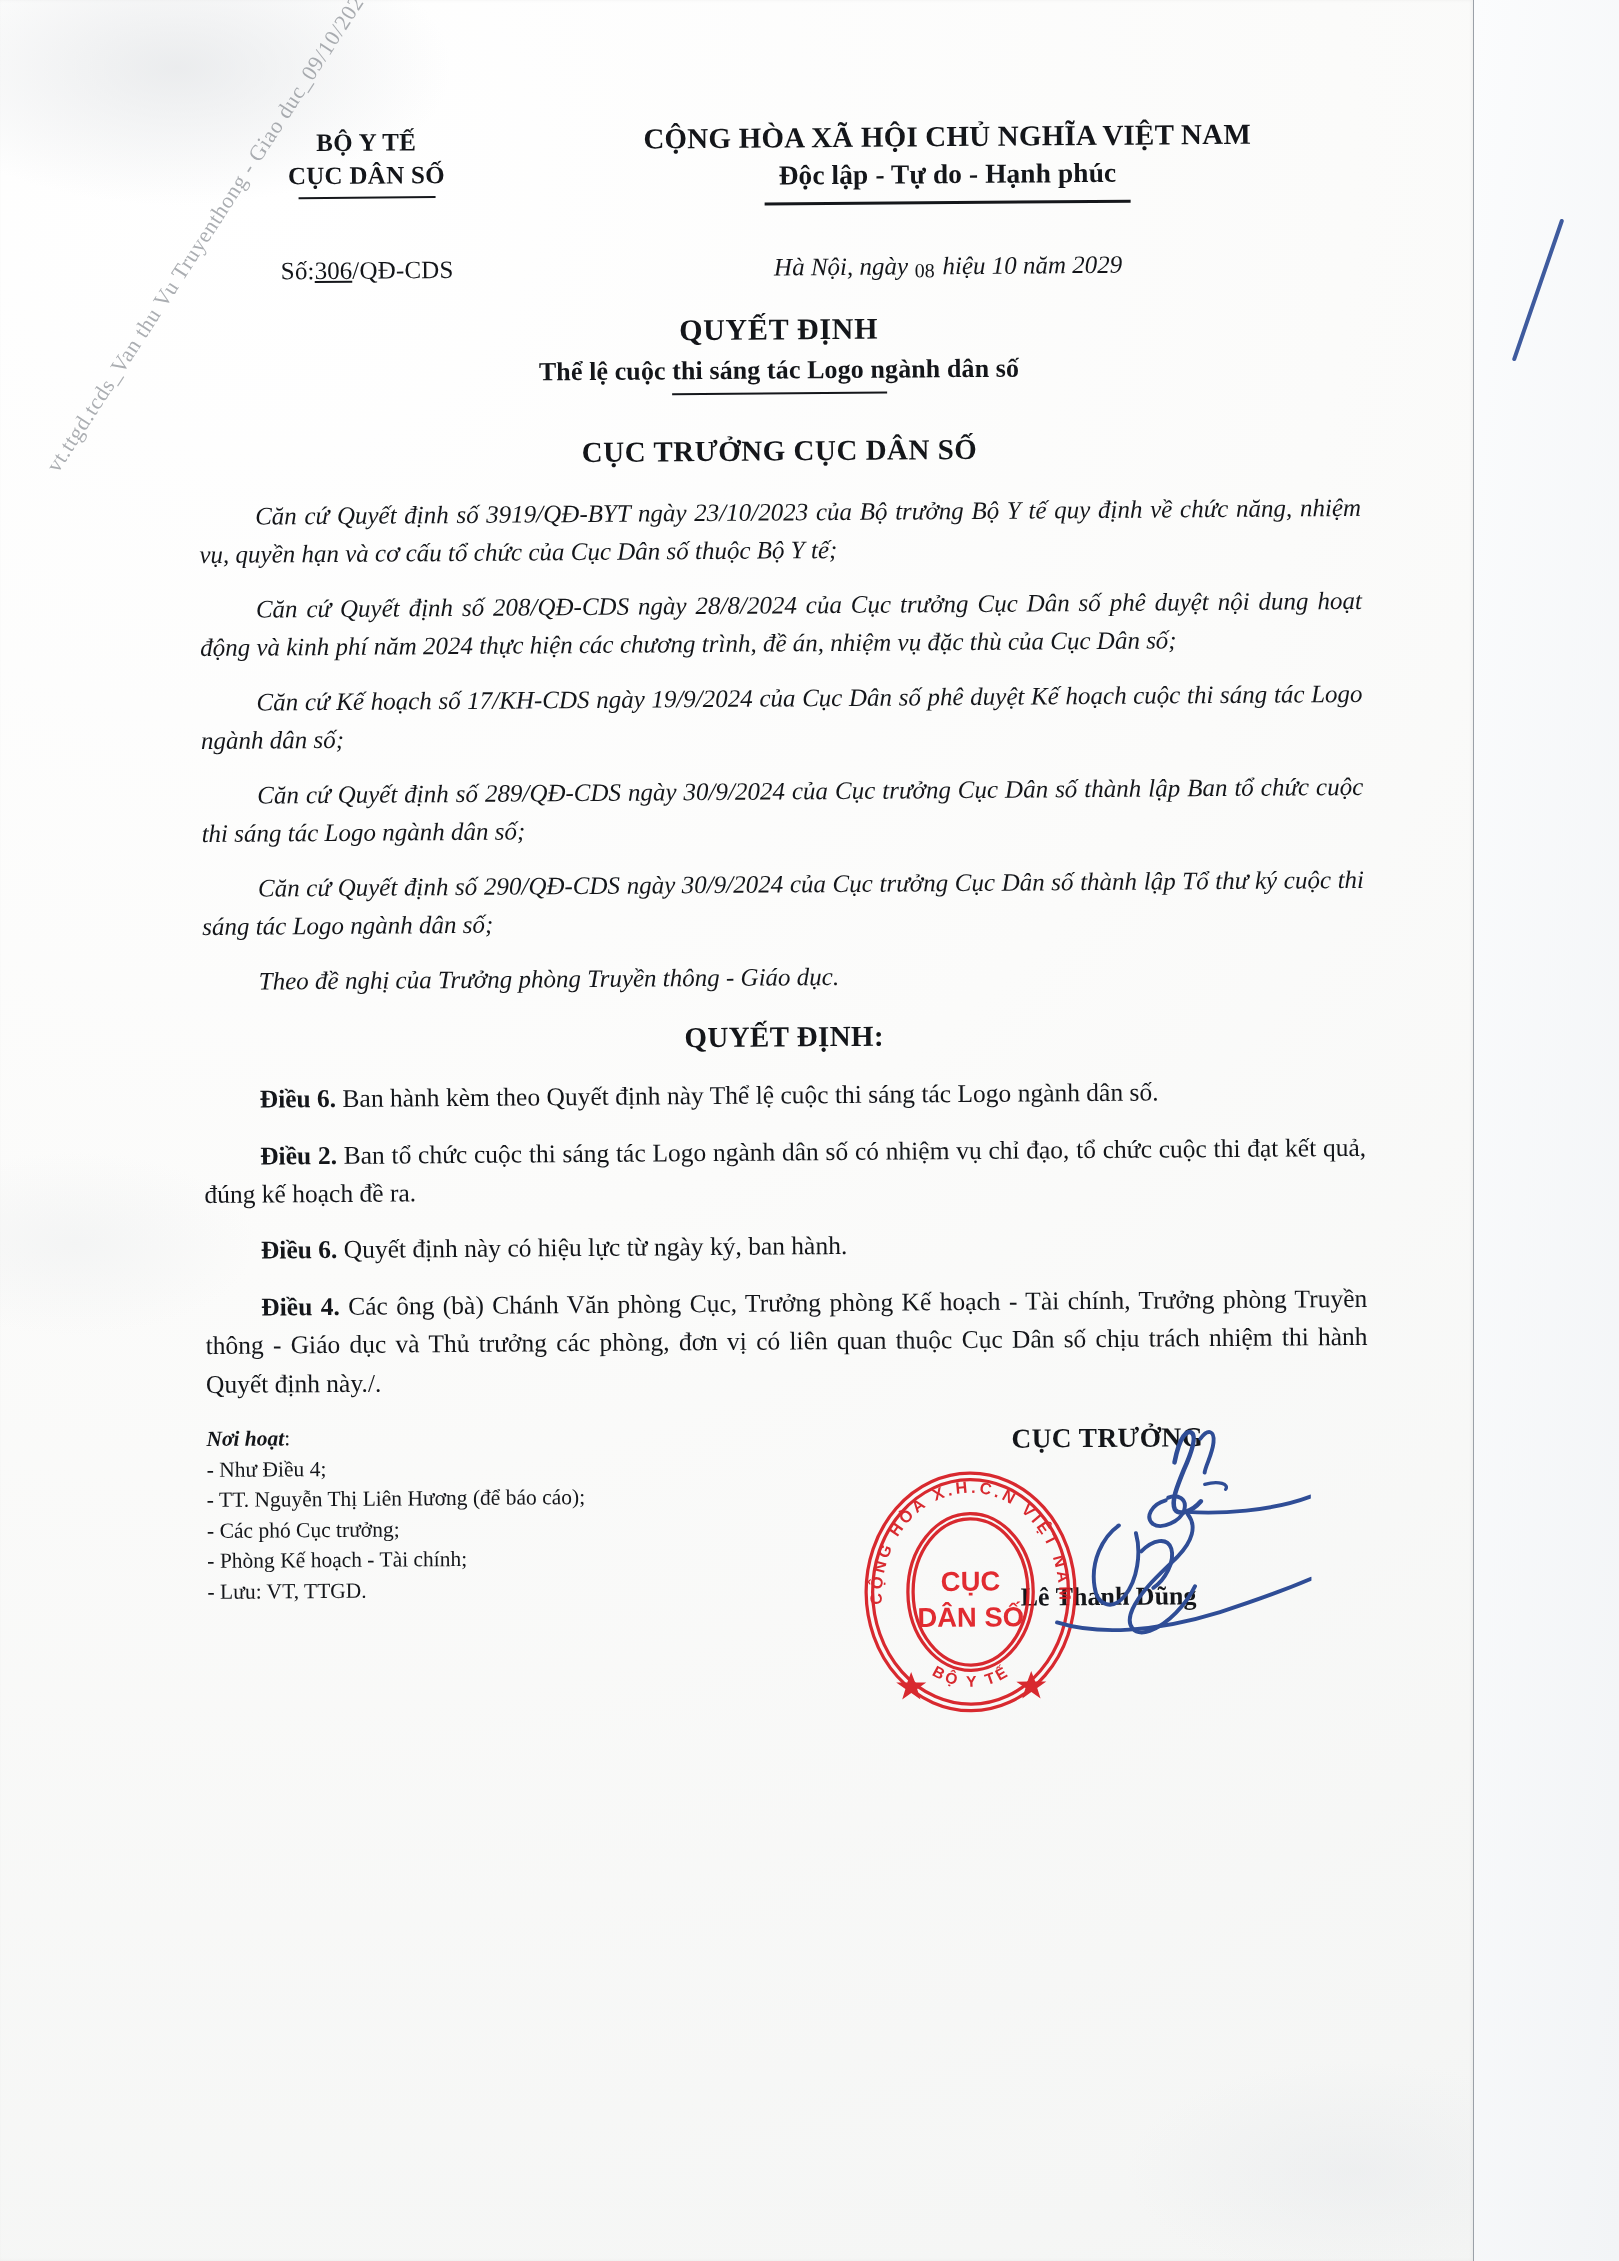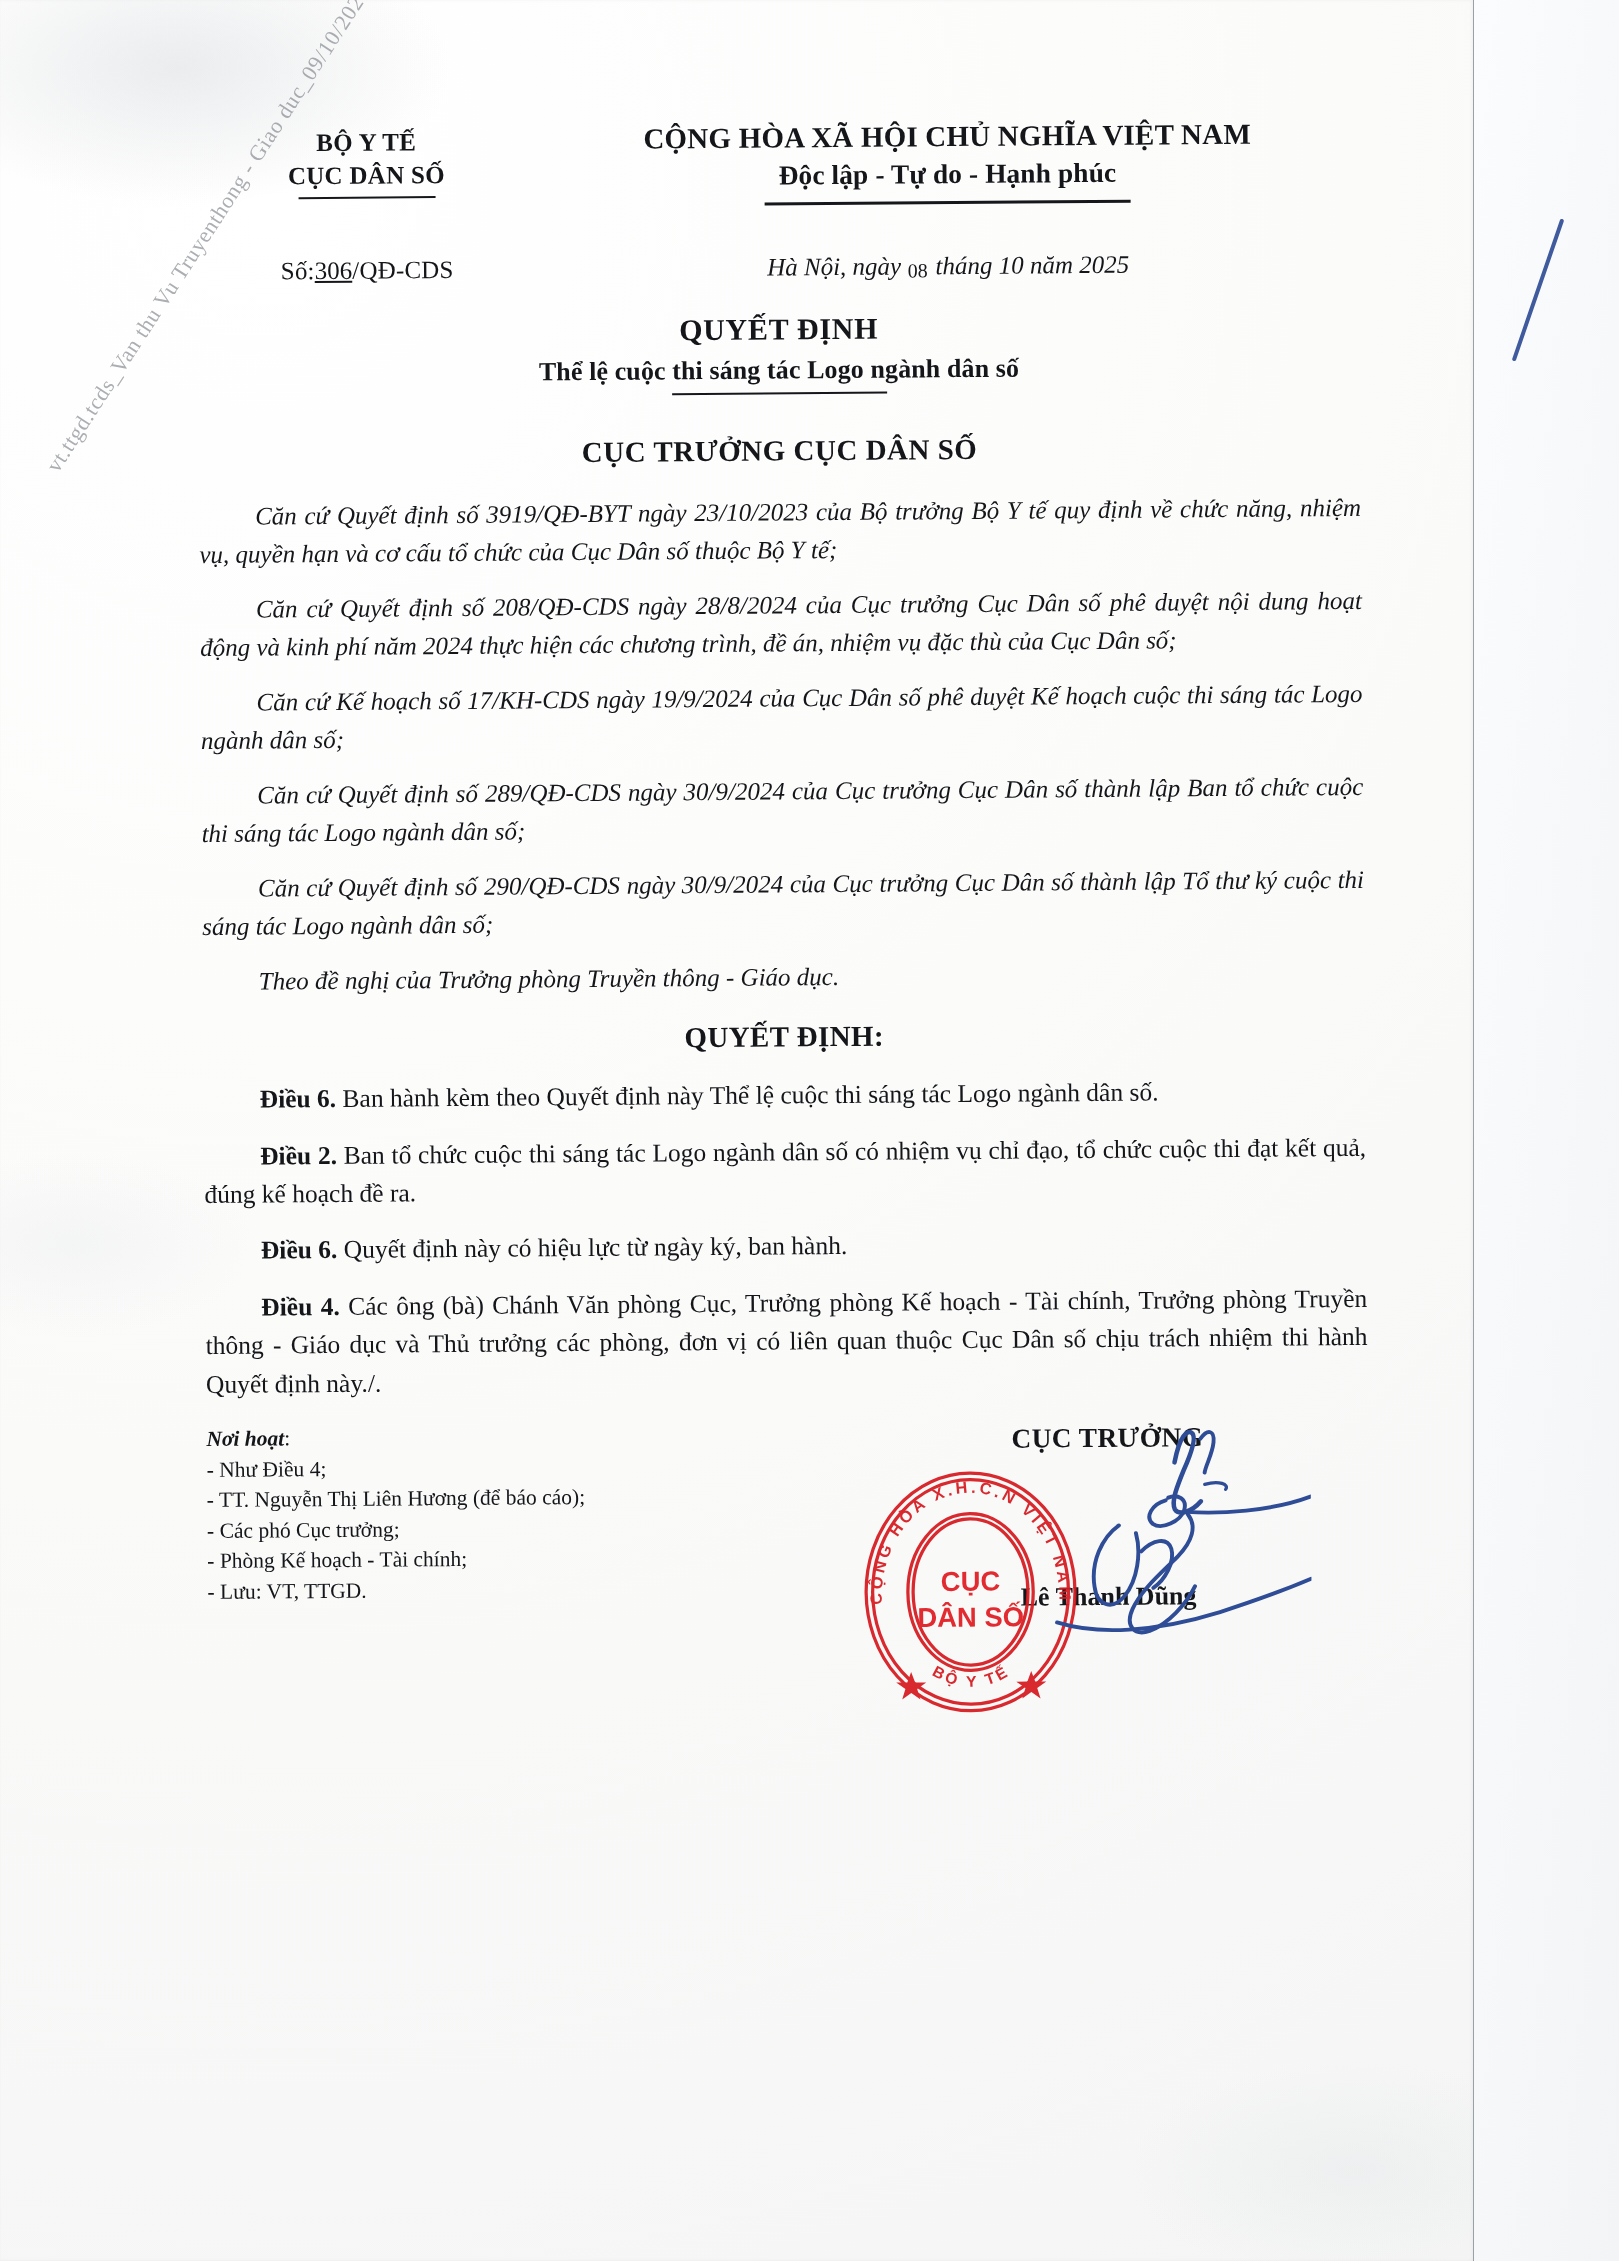--- a/index.html
+++ b/index.html
@@ -311,24 +311,24 @@
           <div class="nation-line2">Độc lập - Tự do - Hạnh phúc</div>
           <div class="rule-long"></div>
         </div>
       </div>
 
       <div class="numdate-row">
         <div class="doc-number">
           <span>Số:</span><span class="num-val">306</span><span>/QĐ-CDS</span>
         </div>
         <div class="doc-date">
-          <span>Hà Nội, ngày</span><span class="day-stamp">08</span><span>tháng</span>
+          <span>Hà Nội, ngày</span><span class="day-stamp">08</span><span>hiệu</span>
           <span>10</span>
           <span>năm</span>
-          <span>2025</span>
+          <span>2029</span>
         </div>
       </div>
 
       <div class="title-block">
         <div class="title-main">QUYẾT ĐỊNH</div>
         <div class="title-sub">Thể lệ cuộc thi sáng tác Logo ngành dân số</div>
         <div class="title-rule"></div>
       </div>
 
       <div class="issuer-title">CỤC TRƯỞNG CỤC DÂN SỐ</div>

